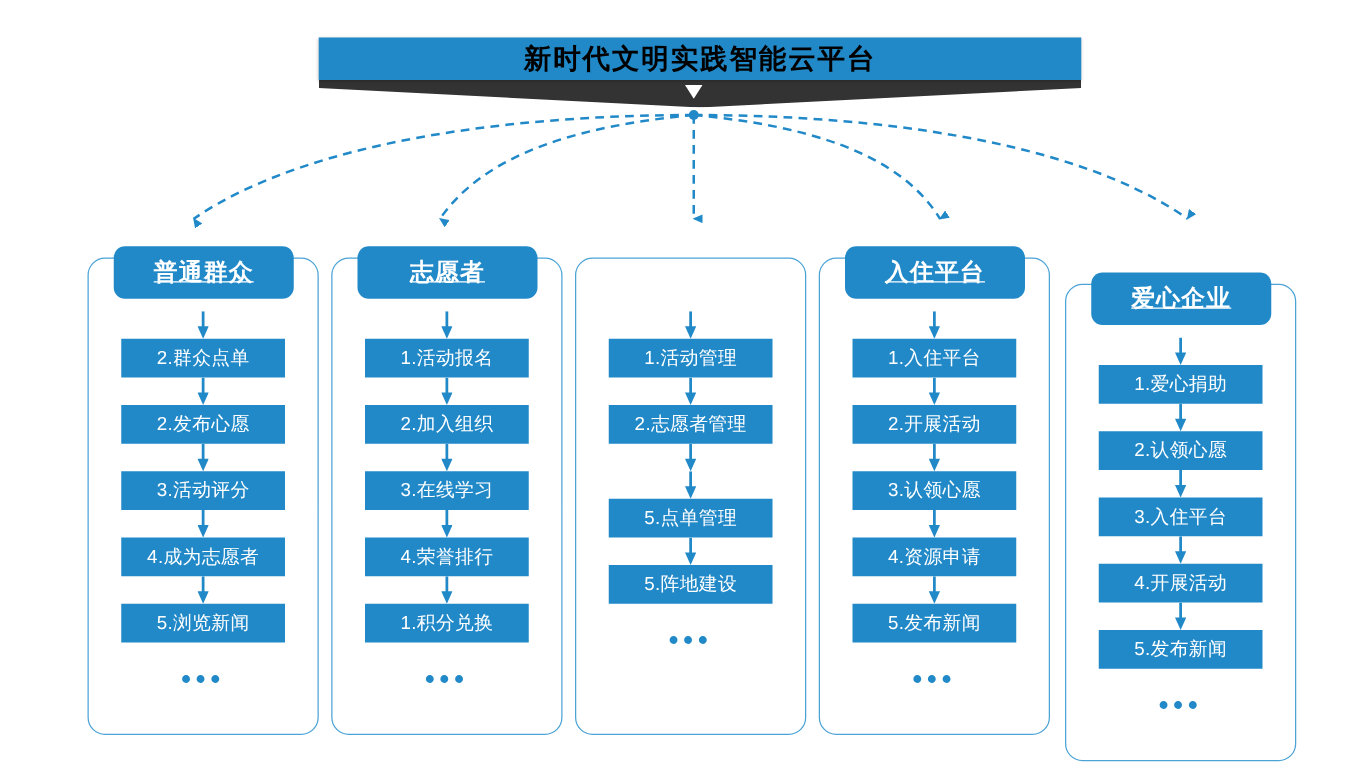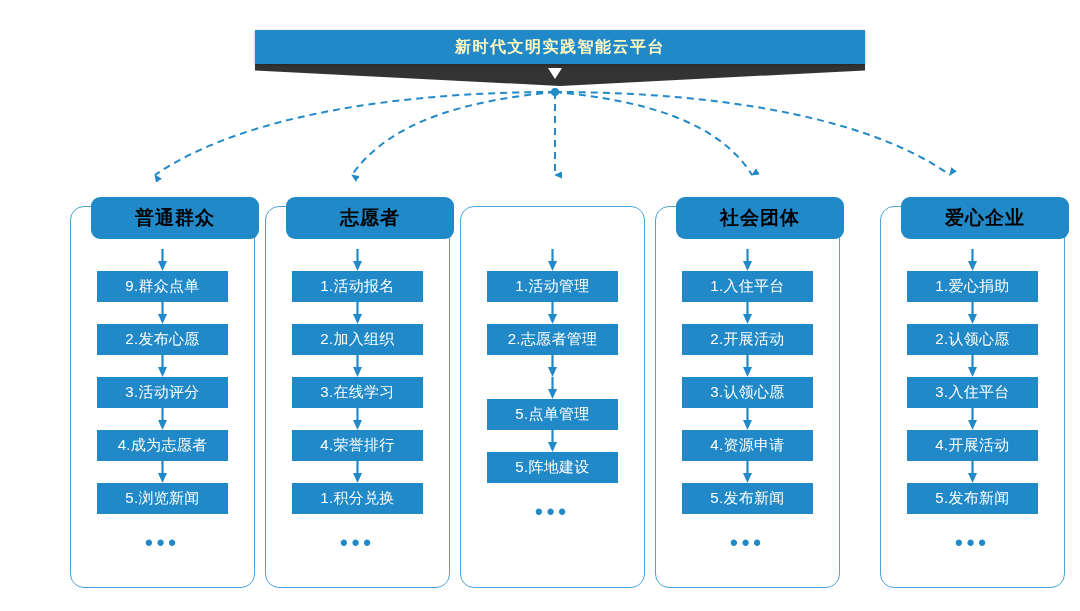--- a/index.html
+++ b/index.html
@@ -47,22 +47,22 @@
     top: 30px;
     width: 610px;
     height: 34px;
     background: #2189c8;
     box-shadow: 0 1px 3px rgba(0,0,0,0.28);
     display: flex;
     align-items: center;
     justify-content: center;
   }
   #banner-title {
-    color: #fef9c3;
-    font-size: 16px;
+    color: #000000;
+    font-size: 22px;
     font-weight: bold;
     letter-spacing: 1.5px;
     line-height: 1;
   }
 
   
   #connectors {
     position: absolute;
     left: 0;
     top: 0;
@@ -86,37 +86,38 @@
     height: 382px;
     box-sizing: border-box;
     border: 1.6px solid #4ba3d6;
     border-radius: 14px;
     background: #ffffff;
   }
   .col-0 { left: 70px; }
   .col-1 { left: 265px; }
   .col-2 { left: 460px; }
   .col-3 { left: 655px; }
-  .col-4 { left: 880px; }
+  .col-4 { left: 852px; margin-top: 21px; }
 
   .col-header {
     position: absolute;
     left: 20px;
     top: -10px;
-    width: 168px;
+    width: 144px;
     height: 42px;
     background: #2189c8;
     border-radius: 9px;
     display: flex;
     align-items: center;
     justify-content: center;
-    color: #000000;
+    color: #ffffff;
     font-size: 19px;
     font-weight: bold;
     letter-spacing: 1px;
+    text-decoration: underline;
   }
 
   .col-body {
     position: absolute;
     left: 0;
     top: 42px;
     width: 100%;
     display: flex;
     flex-direction: column;
     align-items: center;
@@ -181,21 +182,21 @@
 
 <div id="columns">
 
   <div class="column col-0">
     <div class="col-header">普通群众</div>
     <div class="col-body">
       <svg class="step-arrow" viewBox="0 0 9 22">
           <path d="M4.5 0 L4.5 13" stroke="#2189c8" stroke-width="2.2" fill="none"></path>
           <path d="M0 12 L9 12 L4.5 22 Z" fill="#2189c8"></path>
         </svg>
-      <div class="step-box">9.群众点单</div>
+      <div class="step-box">2.群众点单</div>
       <svg class="step-arrow" viewBox="0 0 9 22">
           <path d="M4.5 0 L4.5 13" stroke="#2189c8" stroke-width="2.2" fill="none"></path>
           <path d="M0 12 L9 12 L4.5 22 Z" fill="#2189c8"></path>
         </svg>
       <div class="step-box">2.发布心愿</div>
       <svg class="step-arrow" viewBox="0 0 9 22">
           <path d="M4.5 0 L4.5 13" stroke="#2189c8" stroke-width="2.2" fill="none"></path>
           <path d="M0 12 L9 12 L4.5 22 Z" fill="#2189c8"></path>
         </svg>
       <div class="step-box">3.活动评分</div>
@@ -269,21 +270,21 @@
       <svg class="step-arrow" viewBox="0 0 9 22">
           <path d="M4.5 0 L4.5 13" stroke="#2189c8" stroke-width="2.2" fill="none"></path>
           <path d="M0 12 L9 12 L4.5 22 Z" fill="#2189c8"></path>
         </svg>
       <div class="step-box">5.阵地建设</div>
       <div class="ellipsis">•••</div>
     </div>
   </div>
 
   <div class="column col-3">
-    <div class="col-header">社会团体</div>
+    <div class="col-header">入住平台</div>
     <div class="col-body">
       <svg class="step-arrow" viewBox="0 0 9 22">
           <path d="M4.5 0 L4.5 13" stroke="#2189c8" stroke-width="2.2" fill="none"></path>
           <path d="M0 12 L9 12 L4.5 22 Z" fill="#2189c8"></path>
         </svg>
       <div class="step-box">1.入住平台</div>
       <svg class="step-arrow" viewBox="0 0 9 22">
           <path d="M4.5 0 L4.5 13" stroke="#2189c8" stroke-width="2.2" fill="none"></path>
           <path d="M0 12 L9 12 L4.5 22 Z" fill="#2189c8"></path>
         </svg>

